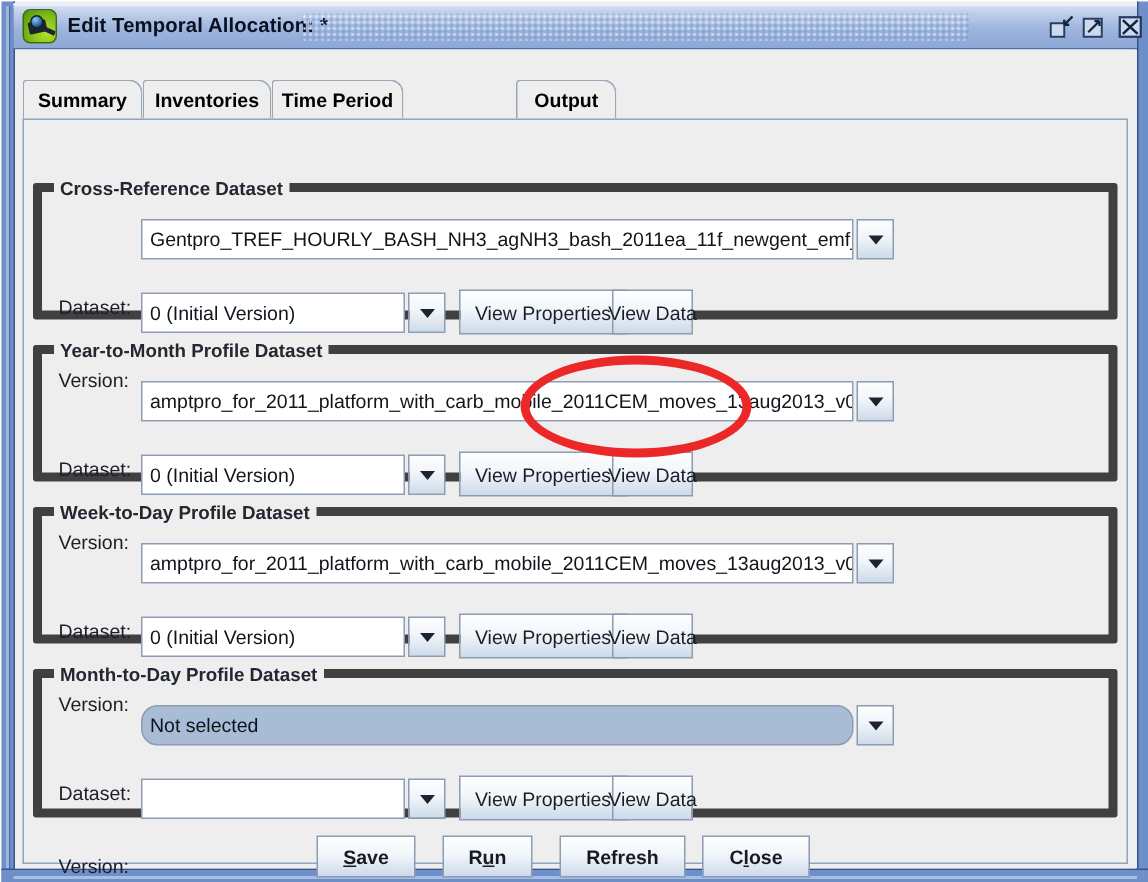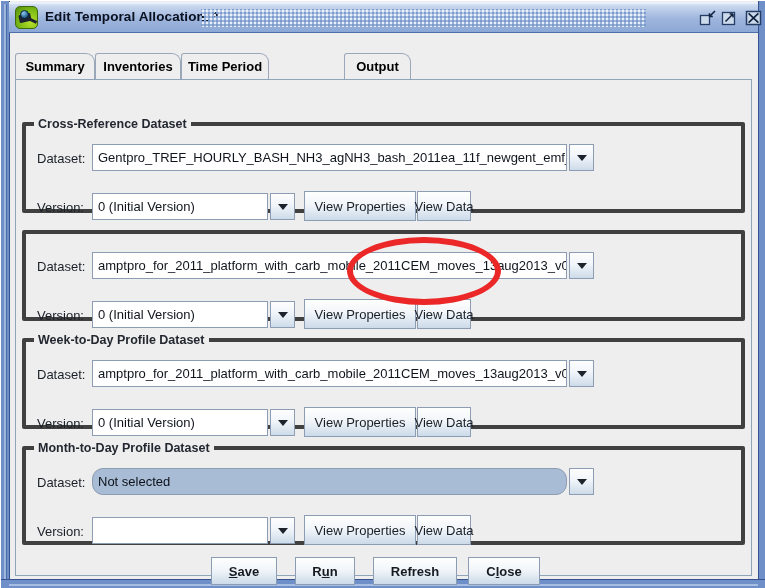--- a/index.html
+++ b/index.html
@@ -194,21 +194,21 @@
     border-right: 1px solid #8fa3bb;
     border-bottom: 1px solid #8fa3bb;
   }
 
   
   .group {
     position: absolute;
     left: 6px;
     width: 723px;
     box-sizing: border-box;
-    border: 4px solid #404040;
+    border: 6px solid #404040;
     border-radius: 2px;
   }
   .group > .grp-title {
     position: absolute;
     left: 8px; top: -9px;
     padding: 0 4px;
     background: #eeeeee;
     font-size: 12.5px;
     font-weight: bold;
     color: #232830;
@@ -217,20 +217,21 @@
   #group-0 { top: 42px;  height: 91px; }
   #group-1 { top: 150px; height: 91px; }
   #group-2 { top: 258px; height: 91px; }
   #group-3 { top: 366px; height: 99px; }
 
   .row-label {
     position: absolute;
     font-size: 13px;
     color: #1a1f27;
     white-space: nowrap;
+    margin-top: 44px;
   }
   .lbl-dataset { left: 11px; top: 25px; }
   .lbl-version { left: 11px; top: 74px; }
 
   
   .combo {
     position: absolute;
     box-sizing: border-box;
     height: 27px;
     display: flex;
@@ -284,21 +285,21 @@
     background: linear-gradient(to bottom, #fdfefe 0%, #f2f6fa 45%, #ccdae9 100%);
     font-size: 13px;
     color: #1a1f27;
     display: flex;
     align-items: center;
     justify-content: center;
     cursor: default;
     white-space: nowrap;
   }
   .btn-viewprops { left: 278px; top: 65px; width: 112px; }
-  .btn-viewdata  { left: 391px; top: 65px; width: 54px; }
+  .btn-viewdata  { left: 380px; top: 65px; width: 54px; }
 
   
   .bbtn {
     position: absolute;
     top: 477px;
     height: 28px;
     box-sizing: border-box;
     border: 1px solid #8b9cb3;
     background: linear-gradient(to bottom, #fdfefe 0%, #f2f6fa 45%, #ccdae9 100%);
     font-size: 13px;
@@ -402,20 +403,21 @@
           <div class="arrow-btn">
               <span class="tri"></span>
             </div>
         </div>
 
         <div class="pbtn btn-viewprops">View Properties</div>
         <div class="pbtn btn-viewdata">View Data</div>
       </div>
 
       <div class="group" id="group-1">
+        <div class="grp-title">Year-to-Month Profile Dataset</div>
 
         <div class="row-label lbl-dataset">Dataset:</div>
         <div class="combo combo-dataset">
           <div class="field">amptpro_for_2011_platform_with_carb_mobile_2011CEM_moves_13aug2013_v0...</div>
           <div class="arrow-btn">
               <span class="tri"></span>
             </div>
         </div>
 
         <div class="row-label lbl-version">Version:</div>

